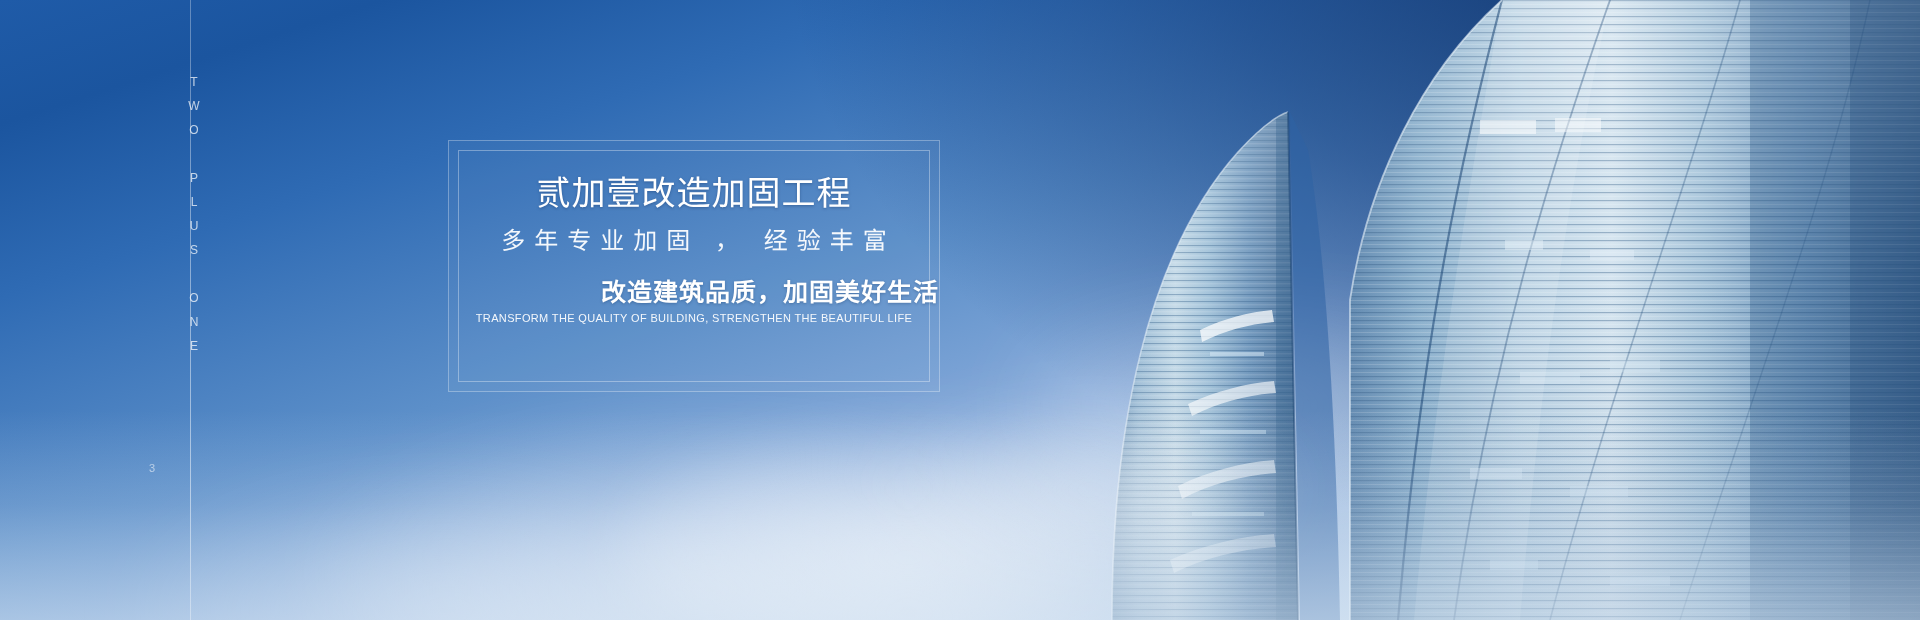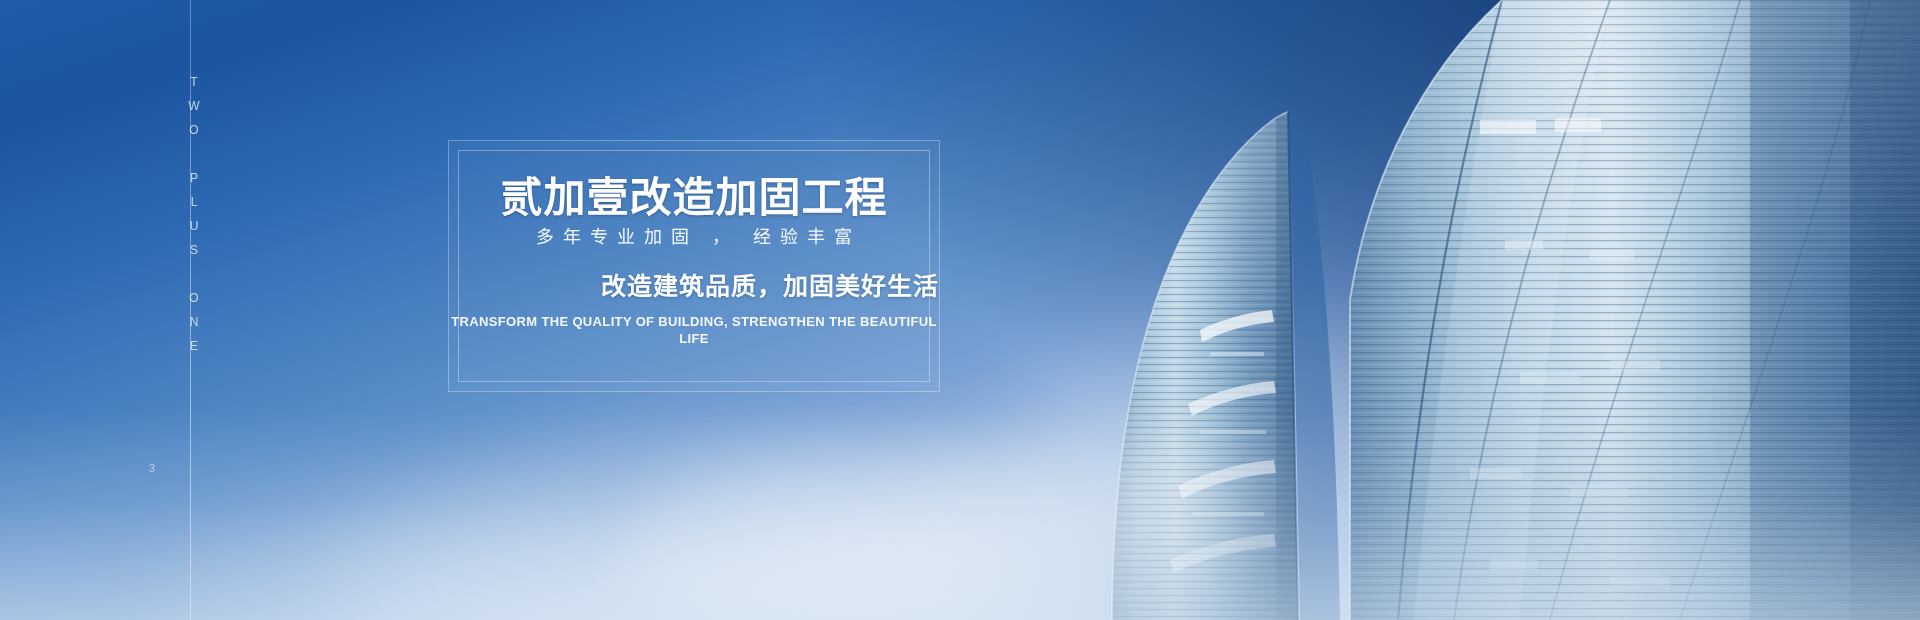--- a/index.html
+++ b/index.html
@@ -125,50 +125,50 @@
     border: 1px solid rgba(255,255,255,0.34);
   }
   .panel-content {
     position: absolute;
     left: 0; right: 0;
     top: 34px;
     text-align: center;
   }
 
   .headline {
-    font-size: 42px;
-    font-weight: 700;
+    font-size: 34px;
+    font-weight: 400;
     color: #ffffff;
     letter-spacing: 1px;
     line-height: 1.08;
     text-shadow: 0 1px 3px rgba(8,35,80,0.35);
   }
   .subline {
-    margin-top: 6px;
-    font-size: 18px;
+    margin-top: 13px;
+    font-size: 24px;
     font-weight: 400;
     color: rgba(255,255,255,0.94);
     letter-spacing: 9px;
     text-indent: 9px;
     line-height: 1.3;
   }
   .tagline {
     margin-top: 21px;
     font-size: 25px;
     font-weight: 700;
     color: #ffffff;
     letter-spacing: 1px;
     line-height: 1.2;
     text-shadow: 0 1px 3px rgba(8,35,80,0.3);
     text-align: right;
   }
   .enline {
-    margin-top: 13px;
-    font-size: 13px;
-    font-weight: 700;
+    margin-top: 4px;
+    font-size: 11px;
+    font-weight: 400;
     color: rgba(255,255,255,0.93);
     letter-spacing: 0.35px;
     line-height: 1.3;
   }
 
   
   .skyline {
     position: absolute;
     right: 0; top: 0;
     width: 870px; height: 620px;

